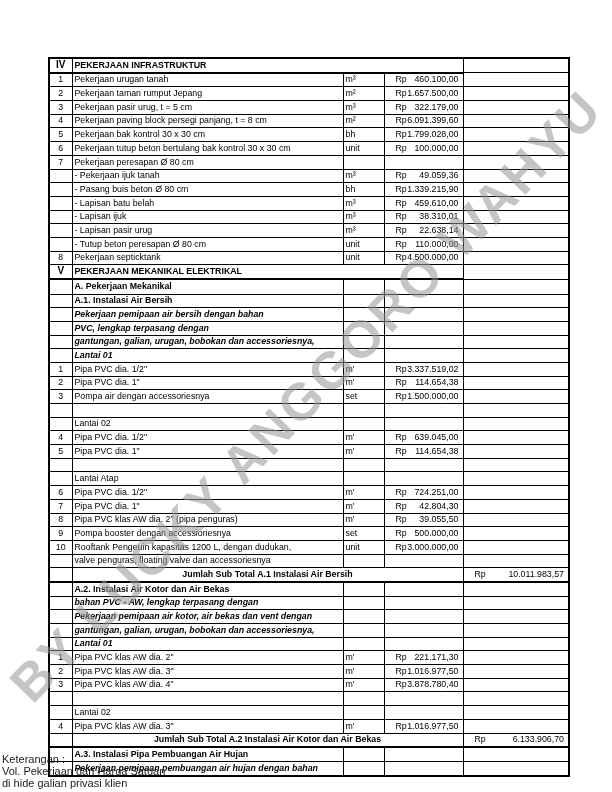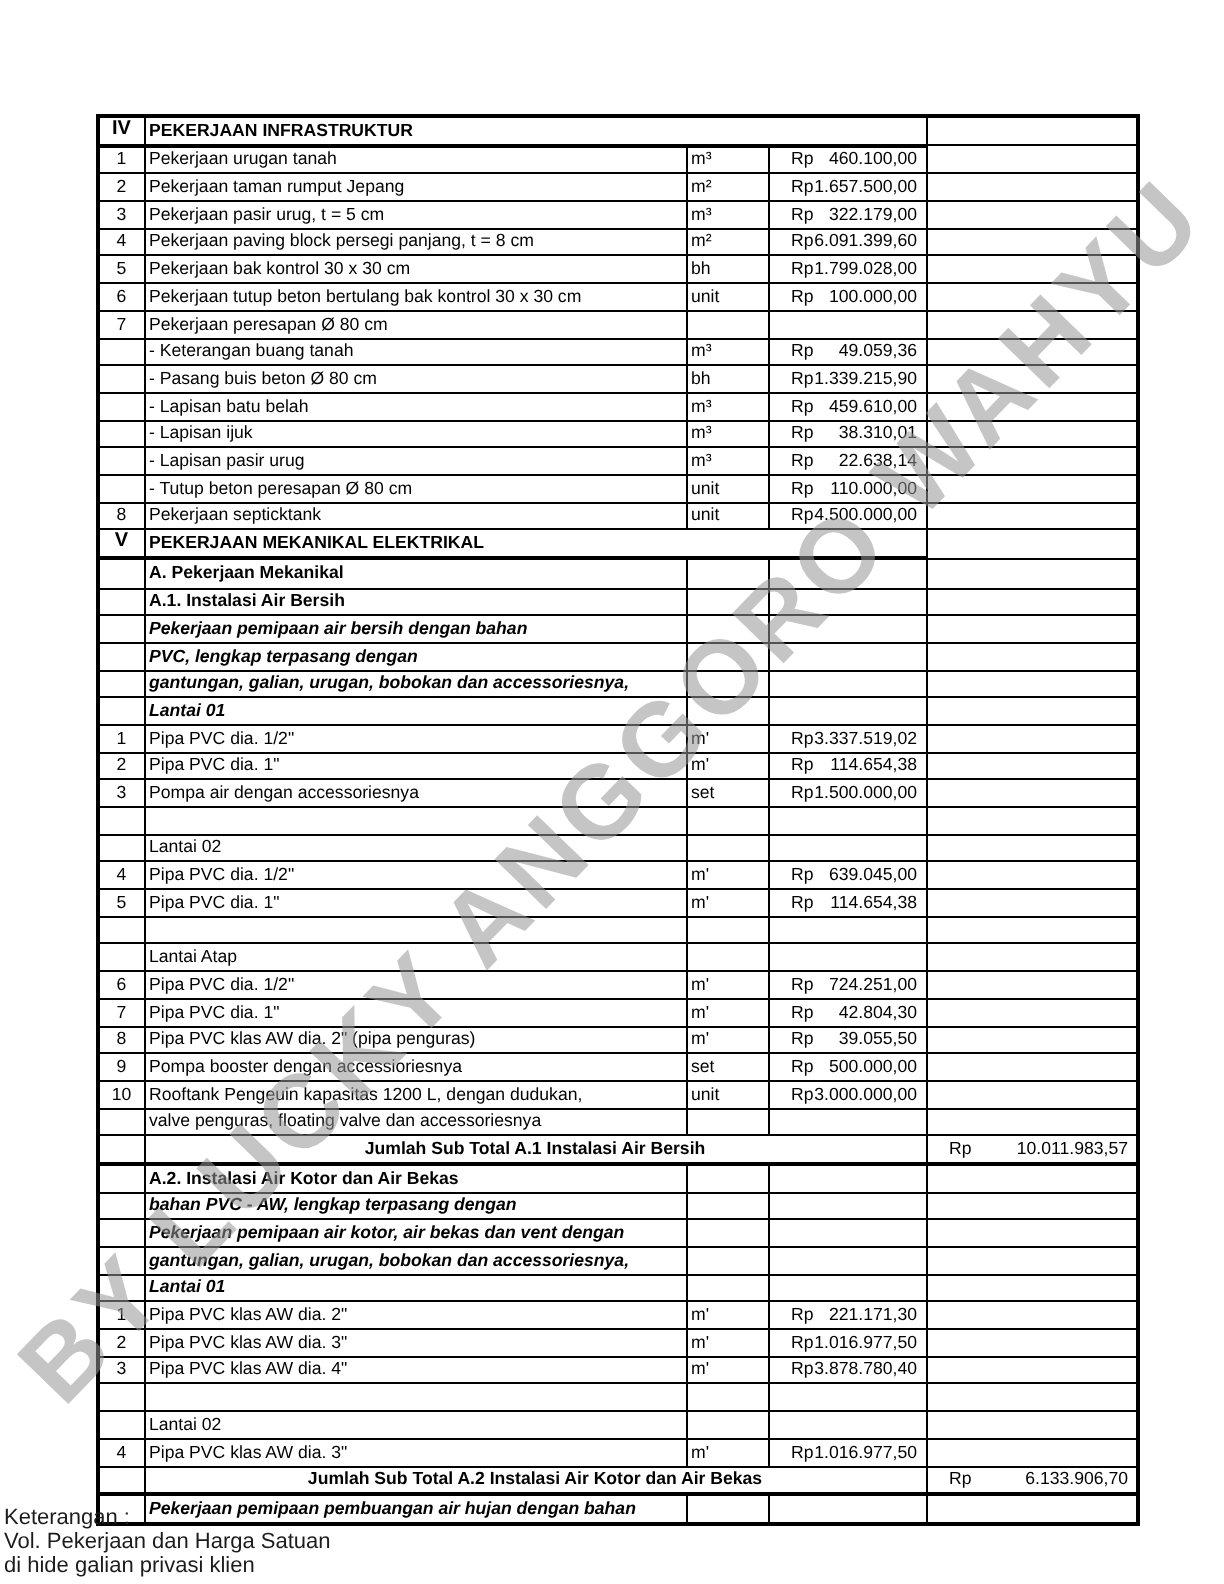--- a/index.html
+++ b/index.html
@@ -142,21 +142,21 @@
         </tr>
         <tr>
           <td class="nocell">7</td>
           <td>Pekerjaan peresapan Ø 80 cm</td>
           <td></td>
           <td></td>
           <td class="tote"></td>
         </tr>
         <tr>
           <td class="nocell"></td>
-          <td>- Keterangan buang tanah</td>
+          <td>- Pekerjaan ijuk tanah</td>
           <td>m³</td>
           <td>
             <div class="money">
               <span class="rp">Rp</span>
               <span class="val">49.059,36</span>
             </div>
           </td>
           <td class="tote"></td>
         </tr>
         <tr>
@@ -542,20 +542,27 @@
         </tr>
         <tr class="strow">
           <td class="nocell"></td>
           <td class="stlabel" colspan="3">Jumlah Sub Total A.2 Instalasi Air Kotor dan Air Bekas</td>
           <td class="totval">
             <div class="money">
               <span class="rp">Rp</span>
               <span class="val">6.133.906,70</span>
             </div>
           </td>
+        </tr>
+        <tr>
+          <td class="nocell"></td>
+          <td class="sub2t">A.3. Instalasi Pipa Pembuangan Air Hujan</td>
+          <td></td>
+          <td></td>
+          <td class="tote"></td>
         </tr>
         <tr>
           <td class="nocell"></td>
           <td class="note">Pekerjaan pemipaan pembuangan air hujan dengan bahan</td>
           <td></td>
           <td></td>
           <td class="tote"></td>
         </tr>
       </tbody>
   </table>

